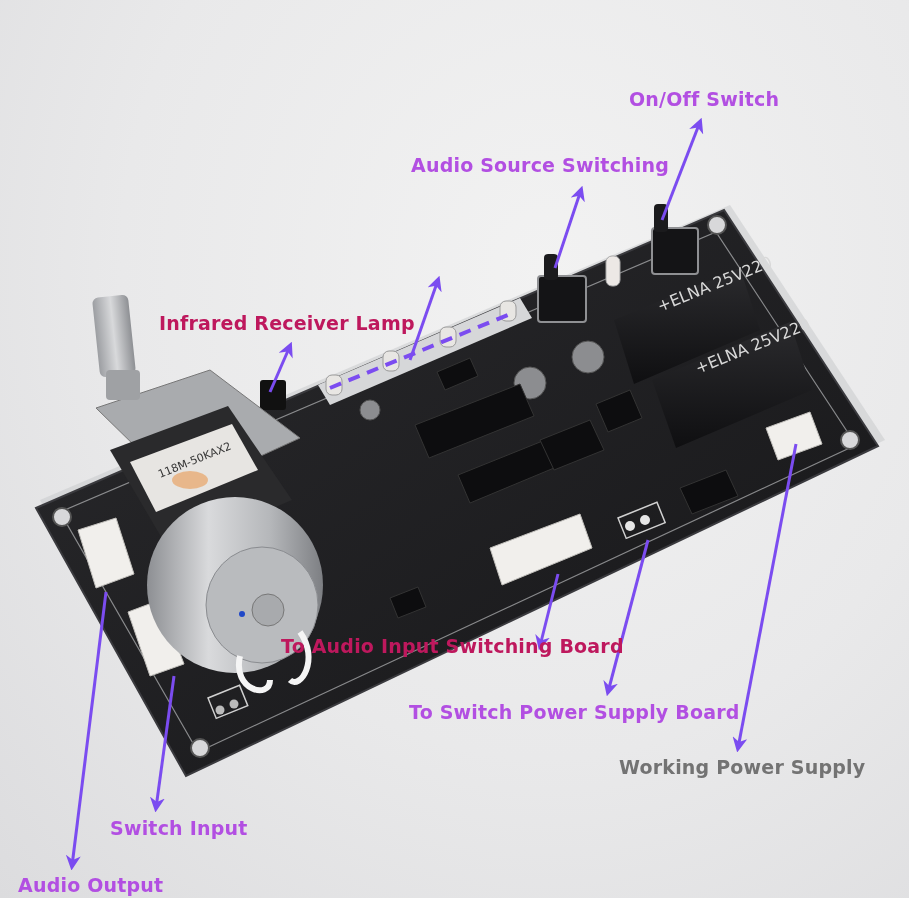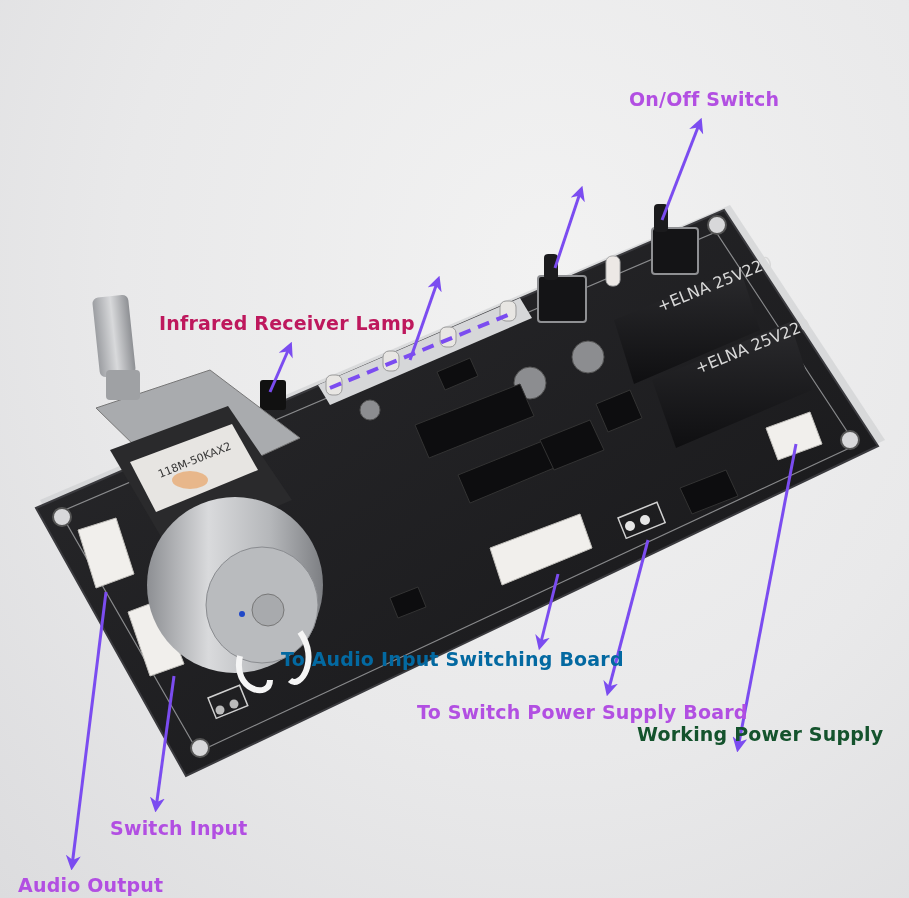--- a/index.html
+++ b/index.html
@@ -147,19 +147,20 @@
       <line x1="270" y1="392" x2="290" y2="346"></line>
       <line x1="558" y1="574" x2="540" y2="646"></line>
       <line x1="648" y1="540" x2="608" y2="692"></line>
       <line x1="796" y1="444" x2="738" y2="748"></line>
       <line x1="174" y1="676" x2="156" y2="808"></line>
       <line x1="106" y1="592" x2="72" y2="866"></line>
     </g>
   </svg>
 
   <div class="label" style="left:629px;top:89px;color:#b24fe2;">On/Off Switch</div>
+  <div class="label" style="left:411px;top:155px;color:#b24fe2;">Audio Source Switching</div>
   <div class="label" style="left:159px;top:313px;color:#be185d;">Infrared Receiver Lamp</div>
-  <div class="label" style="left:281px;top:649px;color:#0369a1;">To Audio Input Switching Board</div>
-  <div class="label" style="left:409px;top:702px;color:#b24fe2;margin-left:8px;">To Switch Power Supply Board</div>
-  <div class="label" style="left:619px;top:724px;color:#14532d;margin-left:18px;">Working Power Supply</div>
+  <div class="label" style="left:281px;top:636px;color:#be185d;">To Audio Input Switching Board</div>
+  <div class="label" style="left:409px;top:702px;color:#b24fe2;">To Switch Power Supply Board</div>
+  <div class="label" style="left:619px;top:757px;color:#737373;">Working Power Supply</div>
   <div class="label" style="left:110px;top:818px;color:#b24fe2;">Switch Input</div>
   <div class="label" style="left:18px;top:875px;color:#b24fe2;">Audio Output</div>
 </div>
 
 </body></html>

